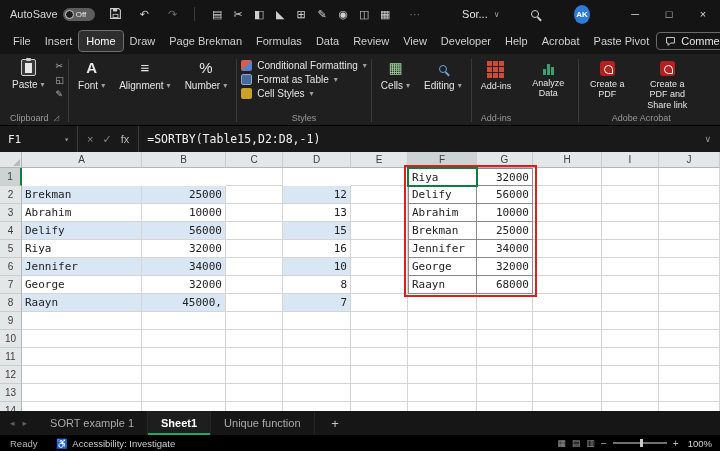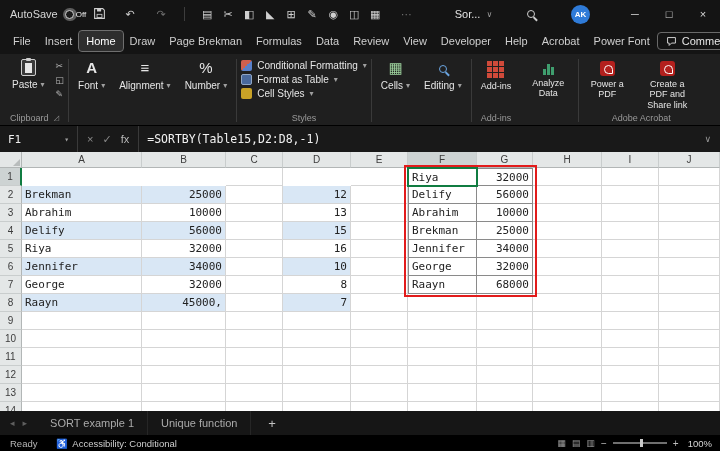--- a/index.html
+++ b/index.html
@@ -3,21 +3,21 @@
 <meta charset="utf-8">
 <style>
   * { margin:0; padding:0; box-sizing:border-box; }
   html,body { width:720px; height:451px; overflow:hidden; background:#000; }
   body { font-family:"Liberation Sans", sans-serif; }
   .app { width:720px; height:451px; display:flex; flex-direction:column; background:#fff; }
 
   
   .titlebar { height:28px; background:#141414; display:flex; align-items:center; color:#d6d6d6; font-size:11px; padding-left:10px; gap:14px; flex:0 0 28px; }
   .autosave { display:flex; align-items:center; gap:5px; }
-  .toggle { width:14px; height:13px; border-radius:8px; background:#5d5d5d; position:relative; display:flex; align-items:center; }
+  .toggle { width:32px; height:13px; border-radius:8px; background:#5d5d5d; position:relative; display:flex; align-items:center; }
   .knob { position:absolute; left:2px; width:9px; height:9px; border-radius:50%; background:#1b1b1b; border:1px solid #cfcfcf; }
   .toggle .t-state { margin-left:13px; font-size:8px; color:#e8e8e8; }
   .tb-icon { width:17px; text-align:center; font-size:11px; color:#cfcfcf; }
   .tb-icon.dim { color:#6f6f6f; }
   .tb-sep { width:1px; height:14px; background:#3d3d3d; }
   .qat { display:flex; align-items:center; gap:4px; }
   .doc-title { display:flex; align-items:center; gap:6px; margin-left:26px; color:#e3e3e3; }
   .chev { font-size:8px; color:#9f9f9f; }
   .tb-spacer { flex:1; }
   .mag { display:inline-block; width:8px; height:8px; border:1.5px solid #cfcfcf; border-radius:50%; position:relative; }
@@ -166,21 +166,21 @@
         <span class="menu-tab active">Home</span>
         <span class="menu-tab">Draw</span>
         <span class="menu-tab">Page Brekman</span>
         <span class="menu-tab">Formulas</span>
         <span class="menu-tab">Data</span>
         <span class="menu-tab">Review</span>
         <span class="menu-tab">View</span>
         <span class="menu-tab">Developer</span>
         <span class="menu-tab">Help</span>
         <span class="menu-tab">Acrobat</span>
-        <span class="menu-tab">Power Font</span>
+        <span class="menu-tab">Paste Pivot</span>
       </span>
     <span class="mb-spacer"></span>
     <div class="comments-btn">
       <svg width="11" height="11" viewBox="0 0 14 14">
           <path d="M2 2h10v7H7l-3 3v-3H2z" fill="none" stroke="#d9d9d9" stroke-width="1.2"></path>
         </svg>
       <span>Comments</span>
     </div>
 
   </div>
@@ -318,21 +318,21 @@
         </div>
       </div>
       <div class="rlabel"></div>
     </div>
     <div class="rdiv"></div>
 
     <div class="rgroup">
       <div class="rbody">
         <div class="vbtn" style="width:48px">
           <span class="pdf-icon"></span>
-          <span class="vlabel2">Power a PDF</span>
+          <span class="vlabel2">Create a PDF</span>
         </div>
         <div class="vbtn" style="width:64px">
           <span class="pdf-icon"></span>
           <span class="vlabel2">Create a PDF and Share link</span>
         </div>
       </div>
       <div class="rlabel">
           <span>Adobe Acrobat</span>
         </div>
     </div>
@@ -834,30 +834,31 @@
       <div class="redbox" style="left: 404px; top: 13px; width: 133px; height: 132px;"></div>
     </div>
 
   <div class="tabs">
     <span class="tab-nav">
       <span>◂</span>
       <span>▸</span>
     </span>
     <span style="display:flex;height:100%">
         <span class="sheet-tab">SORT example 1</span>
+        <span class="sheet-tab active">Sheet1</span>
         <span class="sheet-tab">Unique function</span>
       </span>
     <span class="add-sheet">+</span>
   </div>
 
   <div class="status">
     <span class="ready">Ready</span>
     <span class="acc">
       <span>♿</span>
-      <span>Accessibility: Conditional</span>
+      <span>Accessibility: Investigate</span>
     </span>
     <span class="sb-right">
       <span class="view-ic">▦</span>
       <span class="view-ic">▤</span>
       <span class="view-ic">▥</span>
       <span class="zoomsign">−</span>
       <span class="zoom-slider">
           <span class="zoom-knob"></span>
         </span>
       <span class="zoomsign">+</span>

